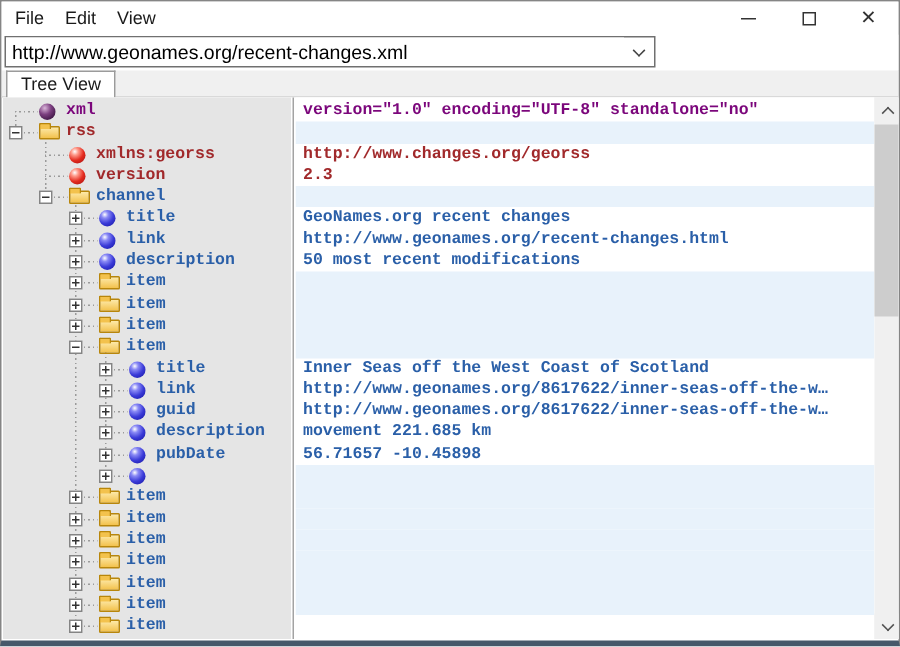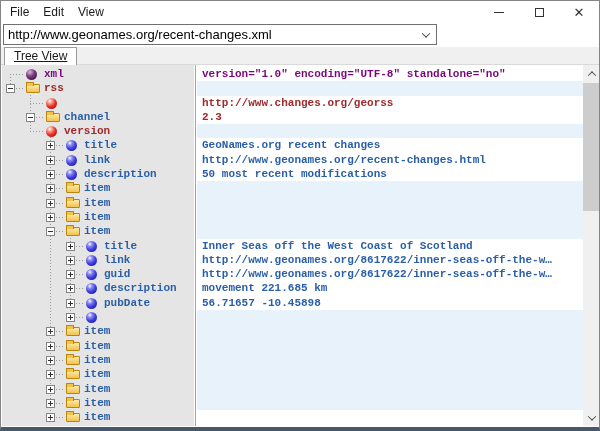--- a/index.html
+++ b/index.html
@@ -18,21 +18,21 @@
   .min-glyph{ display:inline-block; width:10px; height:0; border-top:1px solid #333; }
   .close-glyph{ font-size:13px; line-height:13px; color:#333; font-family:"DejaVu Sans",sans-serif; }
   
   .urlrow{ position:absolute; left:0; top:22px; width:600px; height:24px; background:#fff; }
   .combobox{ position:absolute; left:2px; top:1px; width:434px; height:21px; border:1px solid #707070; background:#fff; }
   .combobox input{ position:absolute; left:0; top:0; width:412px; height:19px; border:none; outline:none; padding:0 0 0 4px; font-family:"Liberation Sans",sans-serif; font-size:13px; color:#000; }
   .combo-arrow{ position:absolute; right:0; top:0; width:20px; height:19px; display:flex; align-items:center; justify-content:center; }
   .chev-down{ display:inline-block; width:6px; height:6px; border-right:1px solid #444; border-bottom:1px solid #444; transform:rotate(45deg) translate(-1px,-1px); }
   
   .tabstrip{ position:absolute; left:0; top:46px; width:600px; height:18px; background:#f0f0f0; border-bottom:1px solid #d9d9d9; }
-  .tab{ position:absolute; left:3px; top:0; height:18px; padding:0 9px; background:#fff; border:1px solid #9b9b9b; border-bottom:none; font-size:12px; color:#1a1a1a; line-height:17px;text-decoration:underline; }
+  .tab{ position:absolute; left:3px; top:0; height:18px; padding:0 9px; background:#fff; border:1px solid #9b9b9b; border-bottom:none; font-size:12px; color:#1a1a1a; line-height:17px; }
   
   .content{ position:absolute; left:1px; top:64px; width:598px; height:361px; background:#fff; }
   .treepanel{ position:absolute; left:0; top:0; width:192px; height:361px; overflow:hidden; background:#e5e5e5; }
   .splitter{ position:absolute; left:193px; top:0; width:1px; height:361px; background:#a3a3a3; }
   .valuepanel{ position:absolute; left:195px; top:0; width:386px; height:361px; overflow:hidden; background:#fff; }
   .scrollbar{ position:absolute; left:581px; top:0; width:17px; height:361px; background:#f0f0f0; }
   .sb-btn{ position:absolute; left:0; width:17px; height:17px; display:flex; align-items:center; justify-content:center; background:#f0f0f0; }
   .sb-up{ top:0; } .sb-down{ bottom:0; }
   .chev-up-sm{ display:inline-block; width:6px; height:6px; border-left:1px solid #505050; border-top:1px solid #505050; transform:rotate(45deg) translate(1px,1px); }
   .chev-dn-sm{ display:inline-block; width:6px; height:6px; border-right:1px solid #505050; border-bottom:1px solid #505050; transform:rotate(45deg) translate(-1px,-1px); }
@@ -110,31 +110,32 @@
           </div>
           <div class="trow">
             <span class="stub" style="left: 8px;"></span>
             <span class="exp minus" style="left: 4px;"></span>
             <span class="folder" style="left: 24px;"></span>
             <span class="tlabel c-red" style="left: 42px;">rss</span>
           </div>
           <div class="trow">
             <span class="stub" style="left: 28px;"></span>
             <span class="ticon ball ball-red" style="left: 44px;"></span>
+            <span class="tlabel c-red" style="left: 62px;">xmlns:georss</span>
+          </div>
+          <div class="trow">
+            <span class="stub" style="left: 28px;"></span>
+            <span class="ticon ball ball-red" style="left: 44px;"></span>
+            <span class="tlabel c-red" style="left: 62px;">version</span>
           </div>
           <div class="trow">
             <span class="stub" style="left: 28px;"></span>
             <span class="exp minus" style="left: 24px;"></span>
             <span class="folder" style="left: 44px;"></span>
             <span class="tlabel c-blue" style="left: 62px;">channel</span>
-          </div>
-          <div class="trow">
-            <span class="stub" style="left: 28px;"></span>
-            <span class="ticon ball ball-red" style="left: 44px;"></span>
-            <span class="tlabel c-red" style="left: 62px;">version</span>
           </div>
           <div class="trow">
             <span class="stub" style="left: 48px;"></span>
             <span class="exp plus" style="left: 44px;"></span>
             <span class="ticon ball ball-blue" style="left: 64px;"></span>
             <span class="tlabel c-blue" style="left: 82px;">title</span>
           </div>
           <div class="trow">
             <span class="stub" style="left: 48px;"></span>
             <span class="exp plus" style="left: 44px;"></span>

